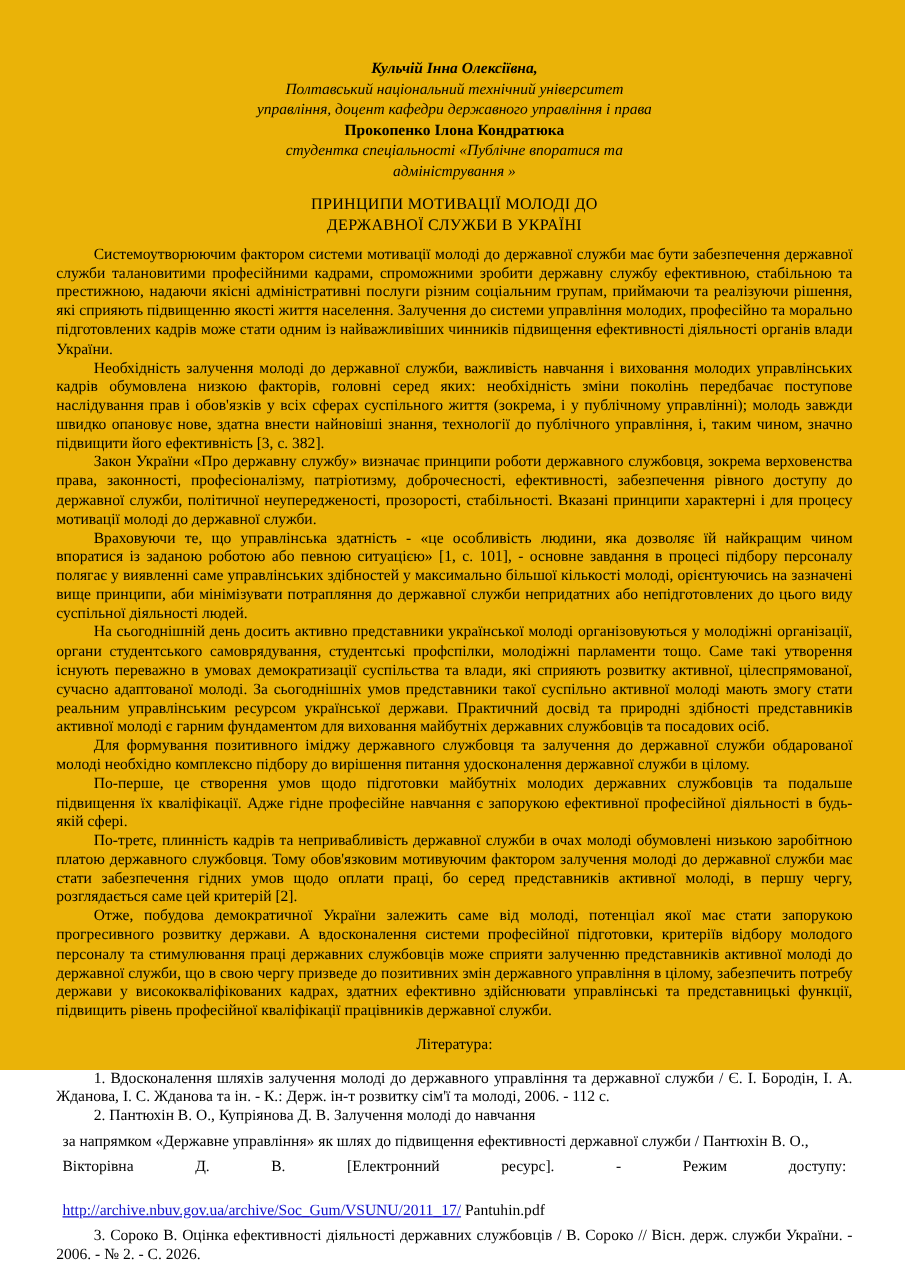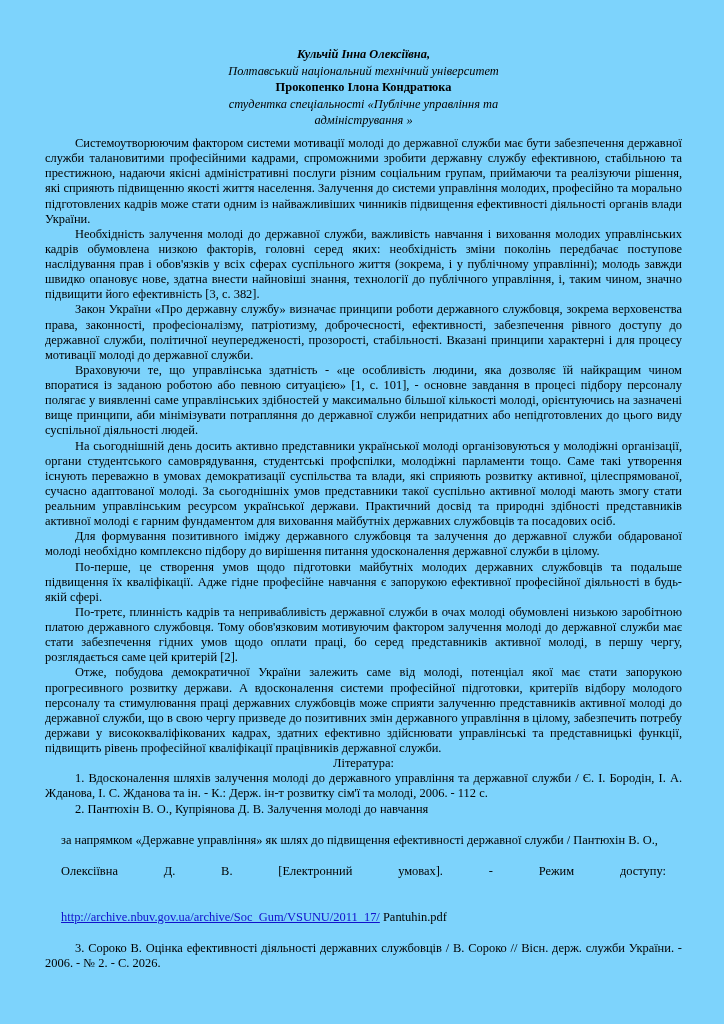--- a/index.html
+++ b/index.html
@@ -10,25 +10,25 @@
   }
   body {
     width: 724px;
     height: 1024px;
     font-family: "Liberation Serif", "DejaVu Serif", serif;
     color: #000000;
     overflow: hidden;
   }
   .page {
     width: 724px;
-    height: 1024px;
+    height: 856px;
     box-sizing: border-box;
     padding: 46px 42px 0 45px;
     position: relative;
-    background: #7dd3fc;
+    background: #eab308;
   }
   .head-block {
     text-align: center;
     font-size: 12.4px;
     line-height: 1.34;
   }
   .head-line {
     display: block;
   }
   .head-line.bold-italic {
@@ -60,31 +60,31 @@
     text-justify: inter-word;
   }
   p.para {
     margin: 0;
     text-indent: 30px;
     text-align: justify;
   }
   .lit-head {
     text-align: center;
     text-indent: 0;
-    margin: 0;
+    margin: 12px;
     font-size: 12.45px;
     line-height: 1.215;
   }
   p.ref {
     margin: 0;
     text-indent: 30px;
     text-align: justify;
   }
   p.ref-cont {
-    margin: 16px;
+    margin: 5px;
     text-indent: 0;
     text-align: justify;
   }
   .ref-spread {
     display: block;
     text-align: justify;
     text-indent: 0;
   }
   .ref-spread::after {
     content: "";
@@ -98,47 +98,52 @@
   .nobreak { white-space: nowrap; }
 </style>
 </head>
 <body>
 
 <div class="page">
 
   <div class="head-block">
     <span class="head-line bold-italic">Кульчій Інна Олексіївна,</span>
     <span class="head-line italic">Полтавський національний технічний університет</span>
+    <span class="head-line italic">управління, доцент кафедри державного управління і права</span>
     <span class="head-line bold">Прокопенко Ілона Кондратюка</span>
-    <span class="head-line italic">студентка спеціальності «Публічне управління та</span>
+    <span class="head-line italic">студентка спеціальності «Публічне впоратися та</span>
     <span class="head-line italic">адміністрування »</span>
   </div>
 
+  <div class="doc-title">
+    <span class="tline">ПРИНЦИПИ МОТИВАЦІЇ МОЛОДІ ДО</span>
+    <span class="tline">ДЕРЖАВНОЇ СЛУЖБИ В УКРАЇНІ</span>
+  </div>
 
   <div class="body-text">
     <p class="para">Системоутворюючим фактором системи мотивації молоді до державної служби має бути забезпечення державної служби талановитими професійними кадрами, спроможними зробити державну службу ефективною, стабільною та престижною, надаючи якісні адміністративні послуги різним соціальним групам, приймаючи та реалізуючи рішення, які сприяють підвищенню якості життя населення. Залучення до системи управління молодих, професійно та морально підготовлених кадрів може стати одним із найважливіших чинників підвищення ефективності діяльності органів влади України.</p>
     <p class="para">Необхідність залучення молоді до державної служби, важливість навчання і виховання молодих управлінських кадрів обумовлена низкою факторів, головні серед яких: необхідність зміни поколінь передбачає поступове наслідування прав і обов'язків у всіх сферах суспільного життя (зокрема, і у публічному управлінні); молодь завжди швидко опановує нове, здатна внести найновіші знання, технології до публічного управління, і, таким чином, значно підвищити його ефективність [3, с. 382].</p>
     <p class="para">Закон України «Про державну службу» визначає принципи роботи державного службовця, зокрема верховенства права, законності, професіоналізму, патріотизму, доброчесності, ефективності, забезпечення рівного доступу до державної служби, політичної неупередженості, прозорості, стабільності. Вказані принципи характерні і для процесу мотивації молоді до державної служби.</p>
     <p class="para">Враховуючи те, що управлінська здатність - «це особливість людини, яка дозволяє їй найкращим чином впоратися із заданою роботою або певною ситуацією» [1, с. 101], - основне завдання в процесі підбору персоналу полягає у виявленні саме управлінських здібностей у максимально більшої кількості молоді, орієнтуючись на зазначені вище принципи, аби мінімізувати потрапляння до державної служби непридатних або непідготовлених до цього виду суспільної діяльності людей.</p>
     <p class="para">На сьогоднішній день досить активно представники української молоді організовуються у молодіжні організації, органи студентського самоврядування, студентські профспілки, молодіжні парламенти тощо. Саме такі утворення існують переважно в умовах демократизації суспільства та влади, які сприяють розвитку активної, цілеспрямованої, сучасно адаптованої молоді. За сьогоднішніх умов представники такої суспільно активної молоді мають змогу стати реальним управлінським ресурсом української держави. Практичний досвід та природні здібності представників активної молоді є гарним фундаментом для виховання майбутніх державних службовців та посадових осіб.</p>
     <p class="para">Для формування позитивного іміджу державного службовця та залучення до державної служби обдарованої молоді необхідно комплексно підбору до вирішення питання удосконалення державної служби в цілому.</p>
     <p class="para">По-перше, це створення умов щодо підготовки майбутніх молодих державних службовців та подальше підвищення їх кваліфікації. Адже гідне професійне навчання є запорукою ефективної професійної діяльності в будь-якій сфері.</p>
     <p class="para">По-третє, плинність кадрів та непривабливість державної служби в очах молоді обумовлені низькою заробітною платою державного службовця. Тому обов'язковим мотивуючим фактором залучення молоді до державної служби має стати забезпечення гідних умов щодо оплати праці, бо серед представників активної молоді, в першу чергу, розглядається саме цей критерій [2].</p>
     <p class="para">Отже, побудова демократичної України залежить саме від молоді, потенціал якої має стати запорукою прогресивного розвитку держави. А вдосконалення системи професійної підготовки, критеріїв відбору молодого персоналу та стимулювання праці державних службовців може сприяти залученню представників активної молоді до державної служби, що в свою чергу призведе до позитивних змін державного управління в цілому, забезпечить потребу держави у висококваліфікованих кадрах, здатних ефективно здійснювати управлінські та представницькі функції, підвищить рівень професійної кваліфікації працівників державної служби.</p>
 
     <p class="lit-head">Література:</p>
 
     <p class="ref">1. Вдосконалення шляхів залучення молоді до державного управління та державної служби / Є. І. Бородін, І. А. Жданова, І. С. Жданова та ін. - К.: Держ. ін-т розвитку сім'ї та молоді, 2006. - 112 с.</p>
 
     <p class="ref">2.  Пантюхін В. О., Купріянова Д. В. Залучення молоді до навчання</p>
     <p class="ref-cont">за напрямком «Державне управління» як шлях до підвищення ефективності державної служби / Пантюхін В. О.,</p>
     <p class="ref-cont">
       <span class="ref-spread">
-        <span>Олексіївна Д. В. [Електронний</span>
-        <span>умовах]. -</span>
+        <span>Вікторівна Д. В. [Електронний</span>
+        <span>ресурс]. -</span>
         <span>Режим</span>
         <span>доступу:</span>
       </span>
     </p>
     <p class="ref-cont"><a class="url nobreak" href="#">http://archive.nbuv.gov.ua/archive/Soc_Gum/VSUNU/2011_17/</a><span> Pantuhin.pdf</span></p>
 
     <p class="ref">3. Сороко В. Оцінка ефективності діяльності державних службовців / В. Сороко // Вісн. держ. служби України. - 2006. - № 2. - С. 2026.</p>
   </div>
 
 </div>

